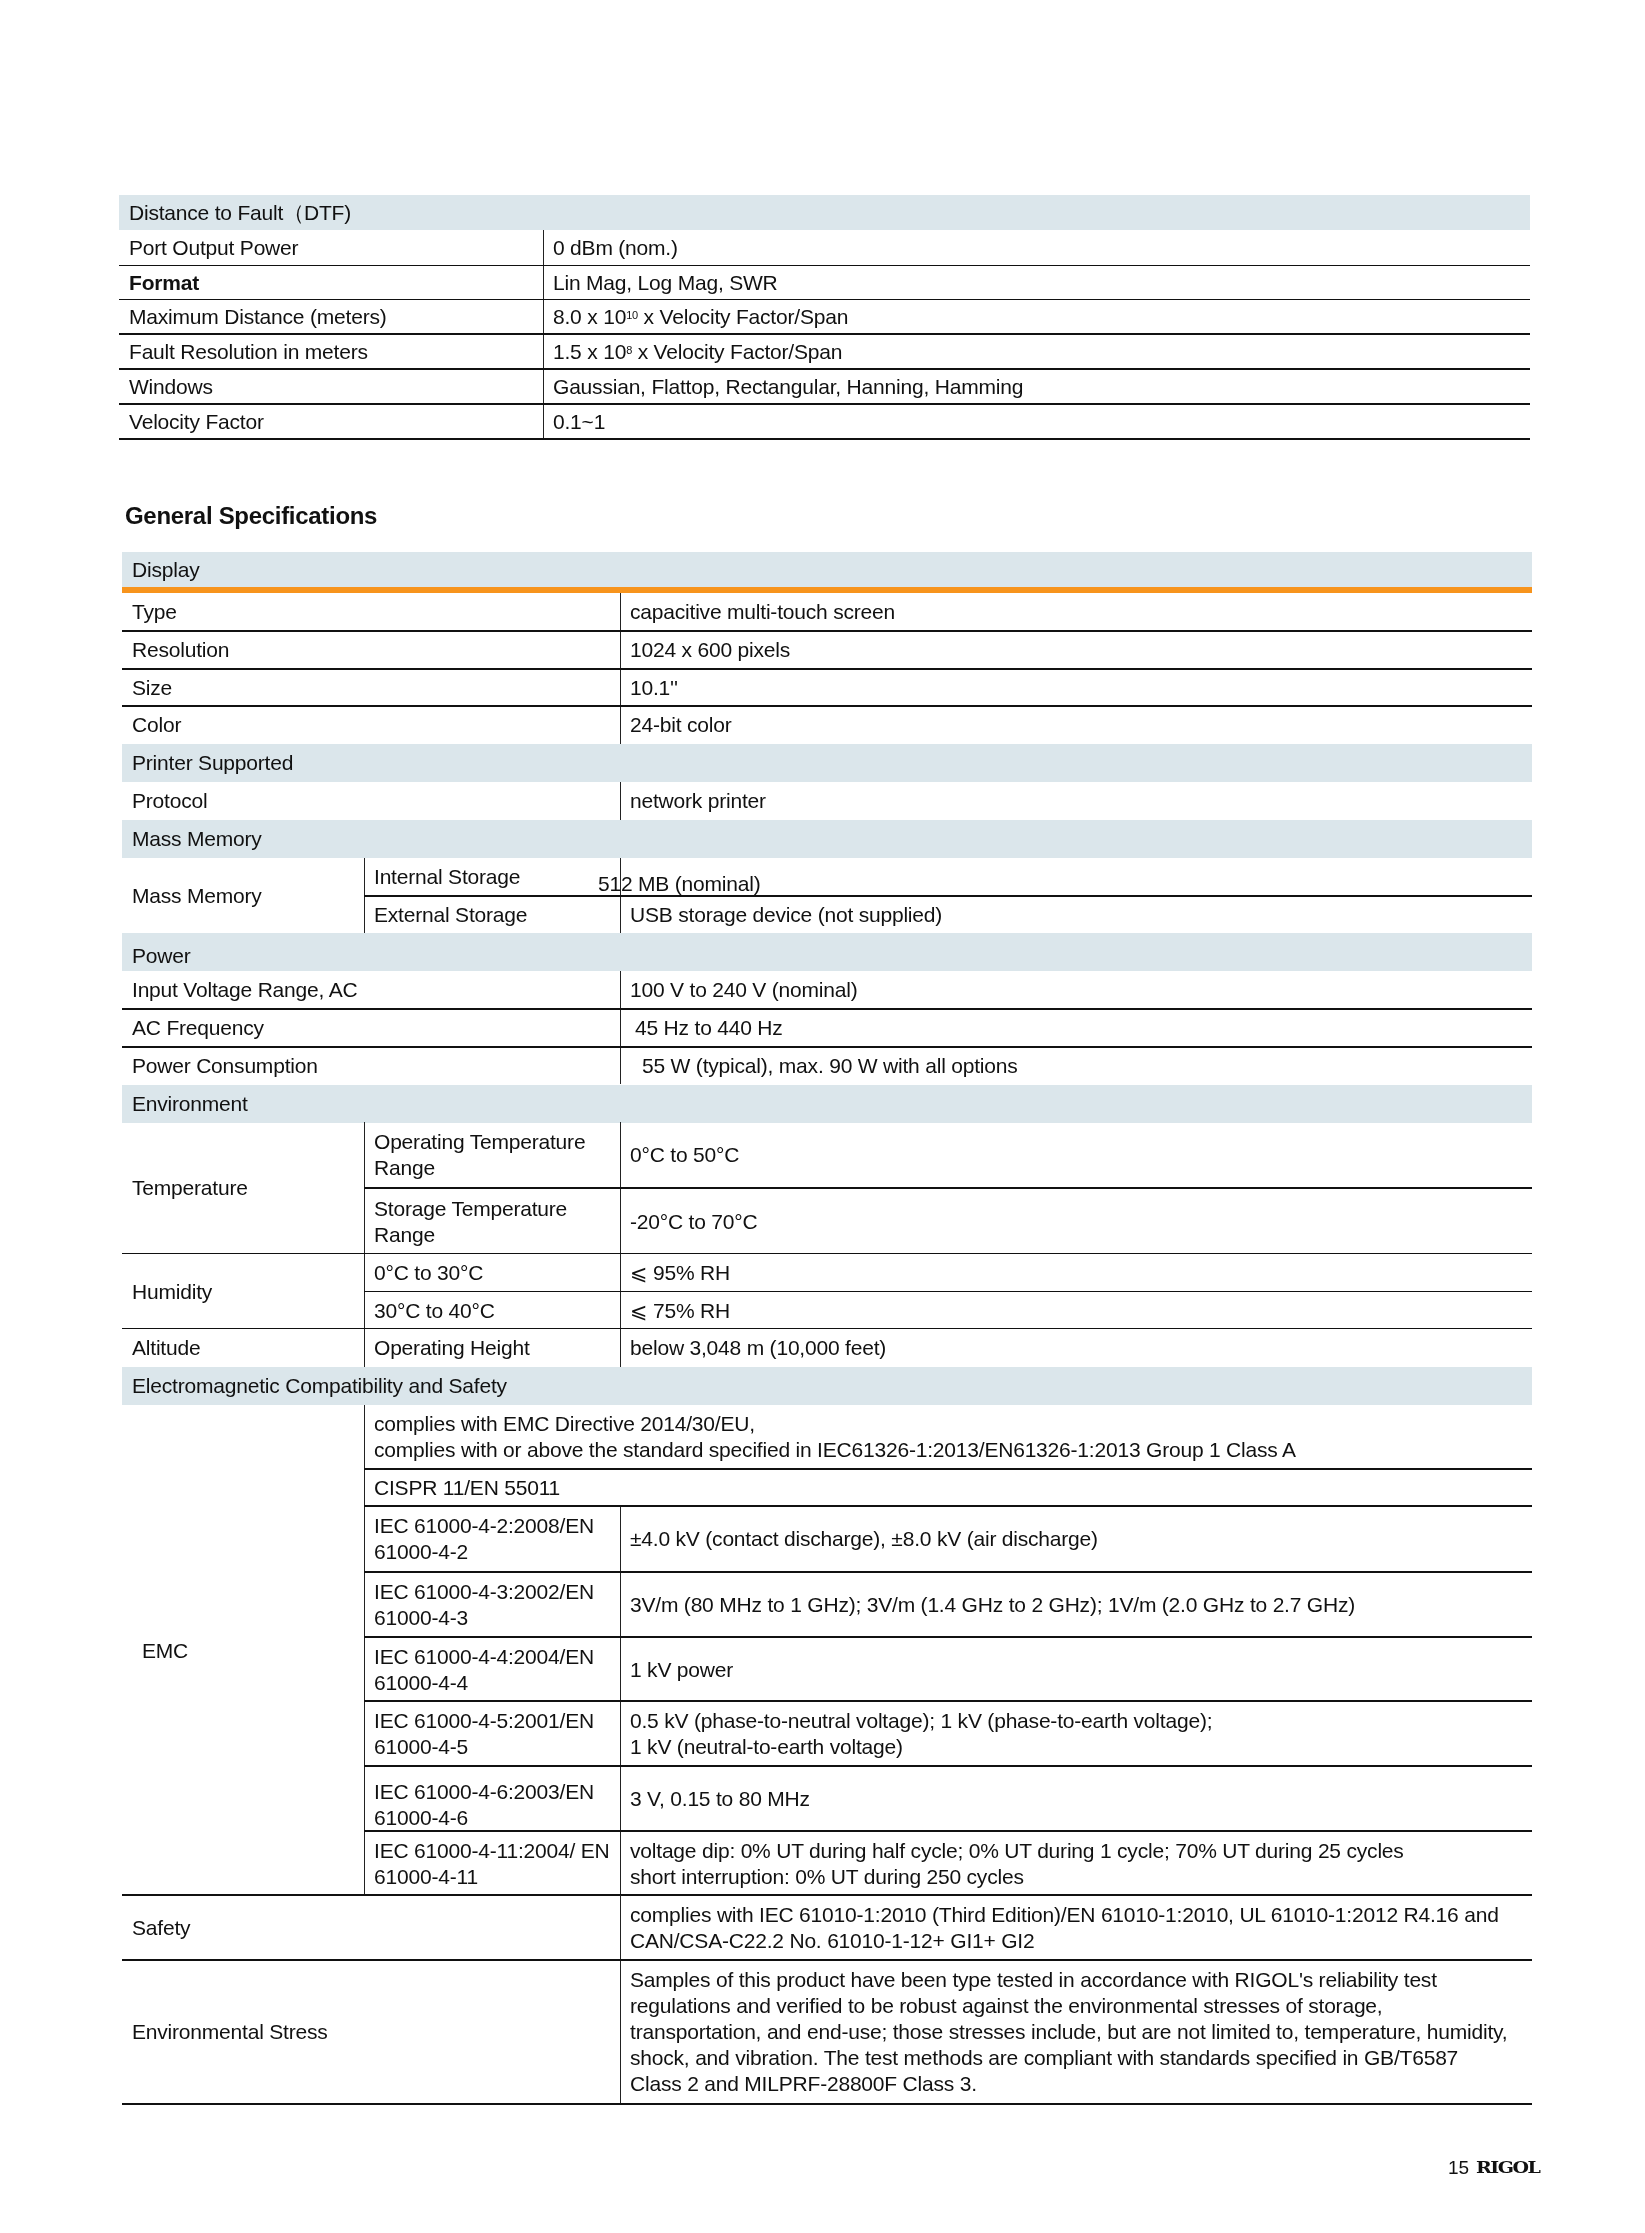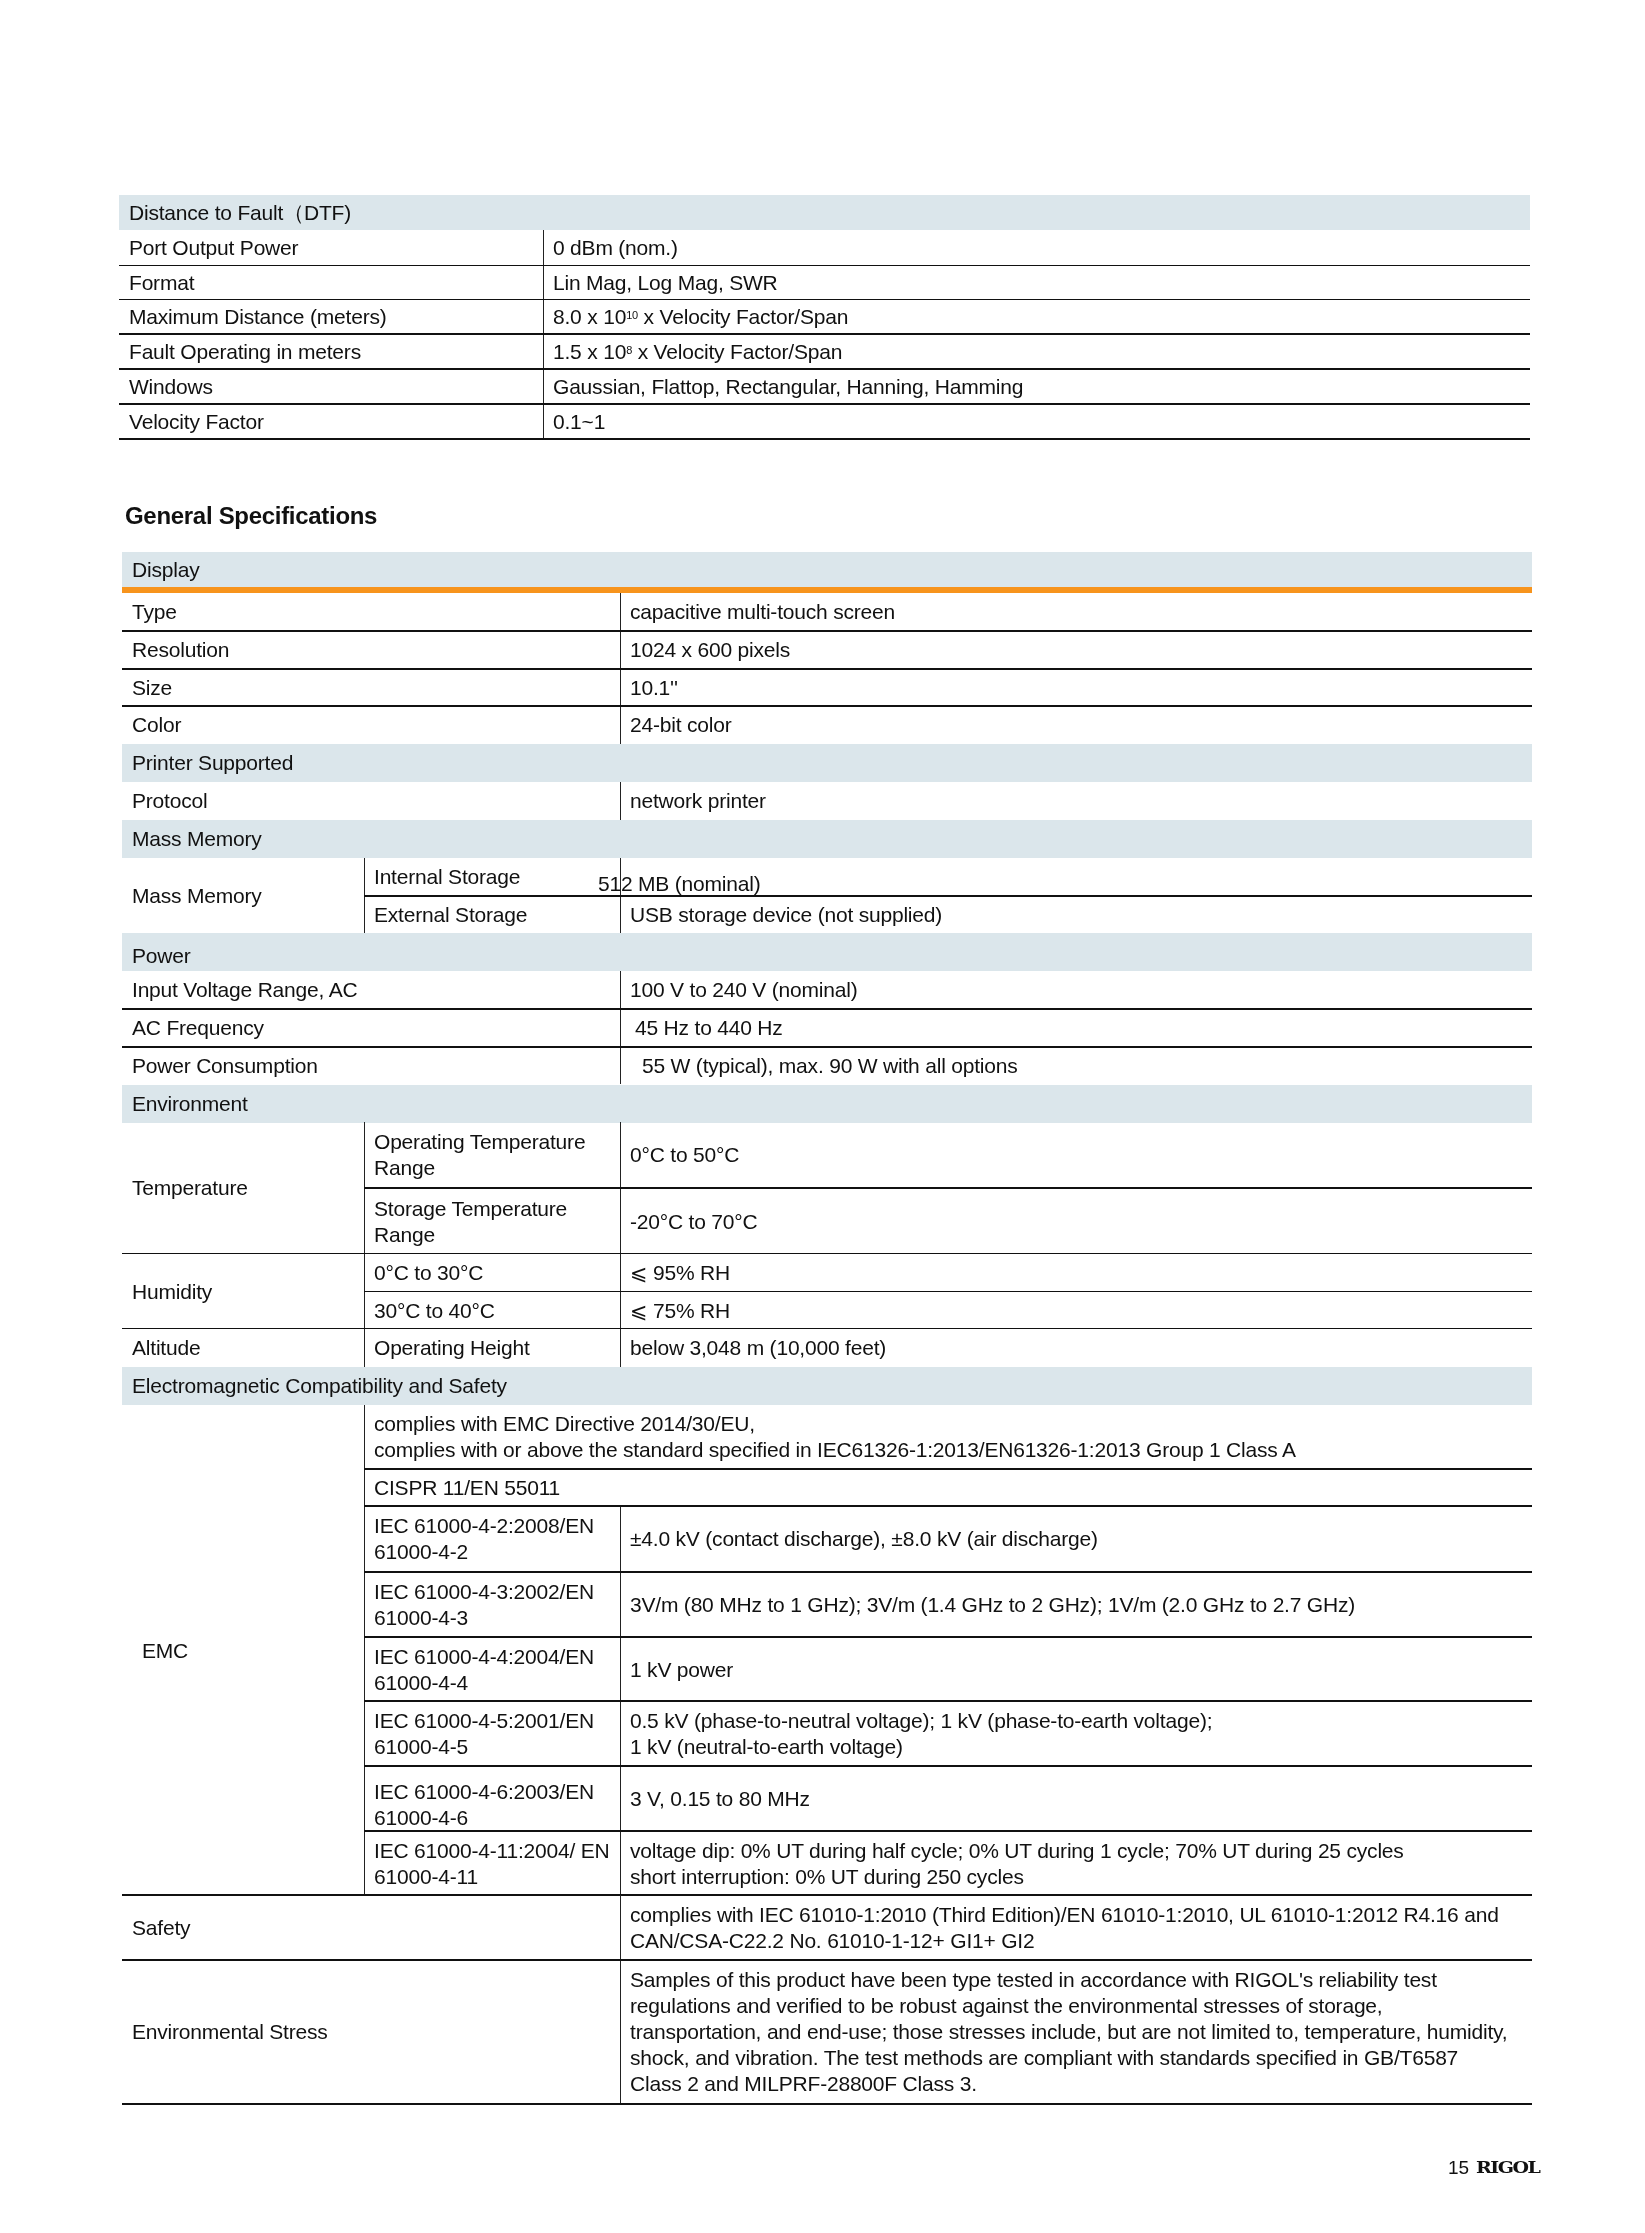--- a/index.html
+++ b/index.html
@@ -24,33 +24,33 @@
 
 <div>
   <div class="band" style="left:119px;top:195px;width:1411px;height:35px;"></div>
   <div class="cell" style="left:121px;top:195px;height:35px;">Distance to Fault（DTF)</div>
   <div class="vline" style="left:543px;top:230px;height:209px;"></div>
 
   <div class="cell" style="left:121px;top:230px;height:35px;">Port Output Power</div>
   <div class="cell" style="left:545px;top:230px;height:35px;">0 dBm (nom.)</div>
   <div class="hline thin" style="left:119px;top:265px;width:1411px;"></div>
 
-  <div class="cell" style="left:121px;top:265px;height:35px;">Format</div>
+  <div class="cell" style="left:121px;top:265px;height:35px;font-weight:bold;">Format</div>
   <div class="cell" style="left:545px;top:265px;height:35px;">Lin Mag, Log Mag, SWR</div>
   <div class="hline thin" style="left:119px;top:299px;width:1411px;"></div>
 
   <div class="cell" style="left:121px;top:299px;height:35px;">Maximum Distance (meters)</div>
   <div class="cell" style="left:545px;top:299px;height:35px;">
       <span>8.0 x 10</span>
       <sup>10</sup>
       <span style="white-space:pre"> x Velocity Factor/Span</span>
     </div>
   <div class="hline" style="left:119px;top:333px;width:1411px;"></div>
 
-  <div class="cell" style="left:121px;top:334px;height:35px;">Fault Operating in meters</div>
+  <div class="cell" style="left:121px;top:334px;height:35px;">Fault Resolution in meters</div>
   <div class="cell" style="left:545px;top:334px;height:35px;">
       <span>1.5 x 10</span>
       <sup>8</sup>
       <span style="white-space:pre"> x Velocity Factor/Span</span>
     </div>
   <div class="hline" style="left:119px;top:368px;width:1411px;"></div>
 
   <div class="cell" style="left:121px;top:369px;height:35px;">Windows</div>
   <div class="cell" style="left:545px;top:369px;height:35px;">Gaussian, Flattop, Rectangular, Hanning, Hamming</div>
   <div class="hline" style="left:119px;top:403px;width:1411px;"></div>

